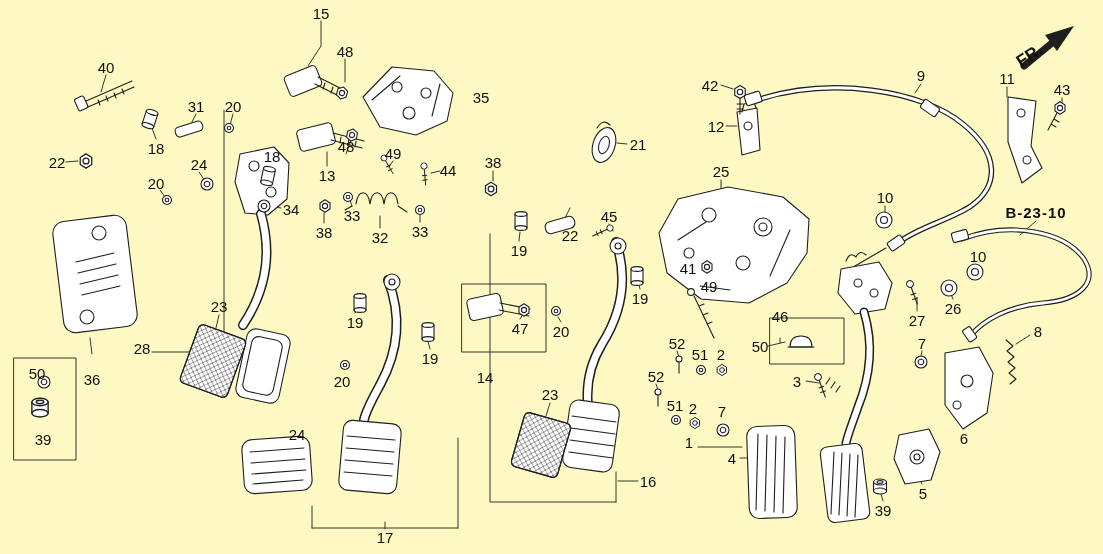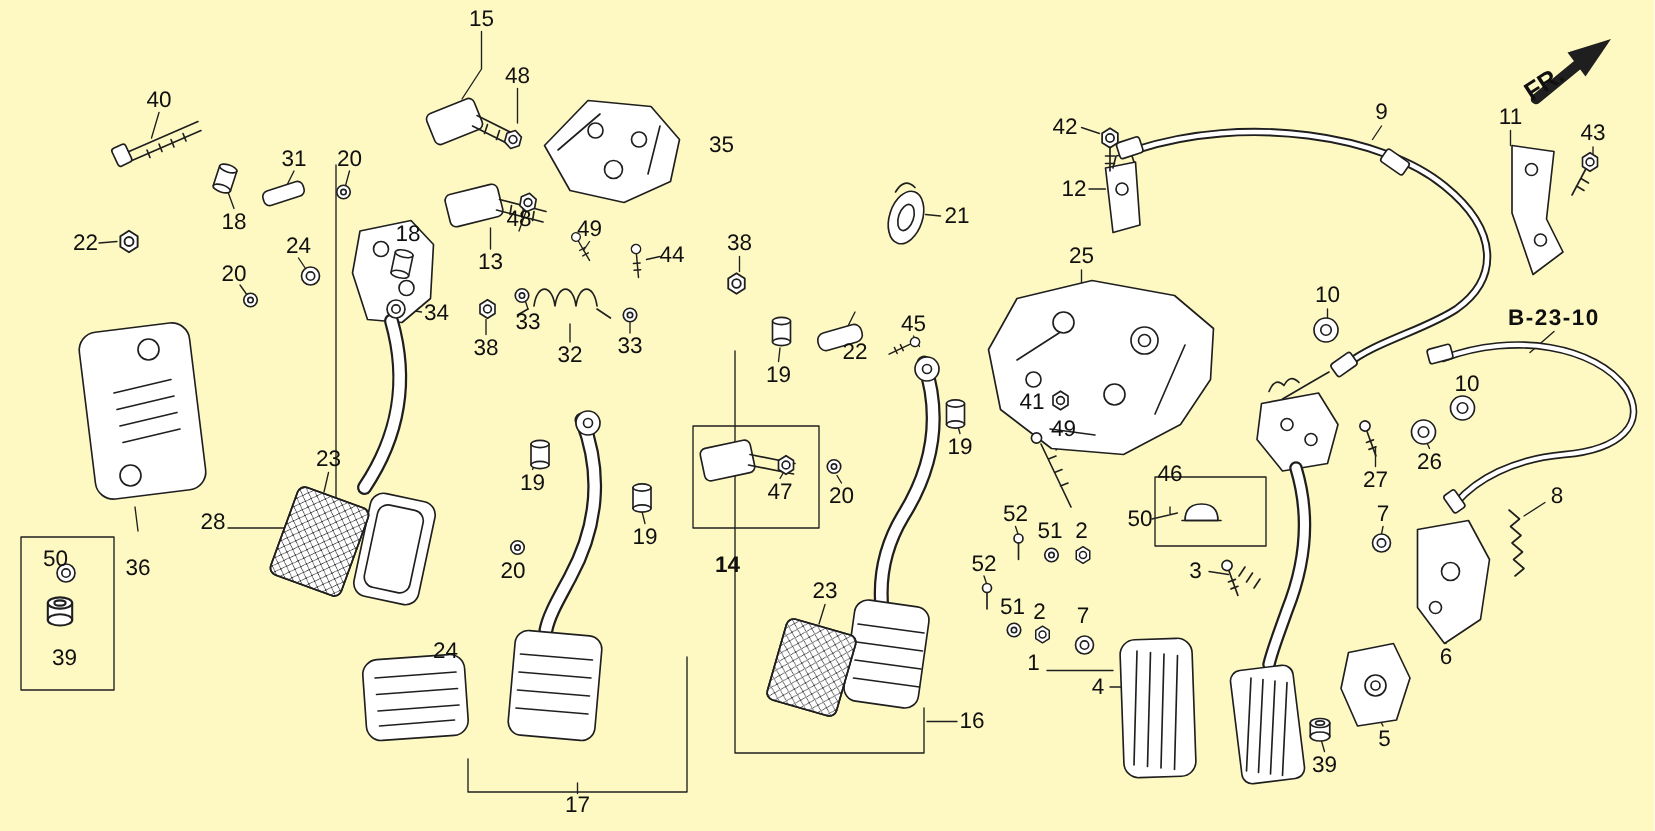--- a/index.html
+++ b/index.html
@@ -344,21 +344,21 @@
       <span class="callout" style="left: 677px; top: 343px;">52</span>
       <span class="callout" style="left: 700px; top: 354px;">51</span>
       <span class="callout" style="left: 721px; top: 354px;">2</span>
       <span class="callout" style="left: 922px; top: 343px;">7</span>
       <span class="callout" style="left: 430px; top: 358px;">19</span>
       <span class="callout" style="left: 92px; top: 363px; margin-top: 16px;">36</span>
       <span class="callout" style="left: 797px; top: 381px;">3</span>
       <span class="callout" style="left: 342px; top: 381px;">20</span>
       <span class="callout" style="left: 37px; top: 373px;">50</span>
       <span class="callout" style="left: 656px; top: 376px;">52</span>
-      <span class="callout" style="left: 485px; top: 377px; font-weight: bold;">14</span>
+      <span class="callout" style="left: 485px; top: 377px;">14</span>
       <span class="callout" style="left: 550px; top: 394px;">23</span>
       <span class="callout" style="left: 675px; top: 405px;">51</span>
       <span class="callout" style="left: 693px; top: 408px;">2</span>
       <span class="callout" style="left: 722px; top: 411px;">7</span>
       <span class="callout" style="left: 297px; top: 434px;">24</span>
       <span class="callout" style="left: 689px; top: 442px;">1</span>
       <span class="callout" style="left: 43px; top: 439px;">39</span>
       <span class="callout" style="left: 964px; top: 438px;">6</span>
       <span class="callout" style="left: 732px; top: 458px;">4</span>
       <span class="callout" style="left: 648px; top: 481px; text-align: center;">16</span>

